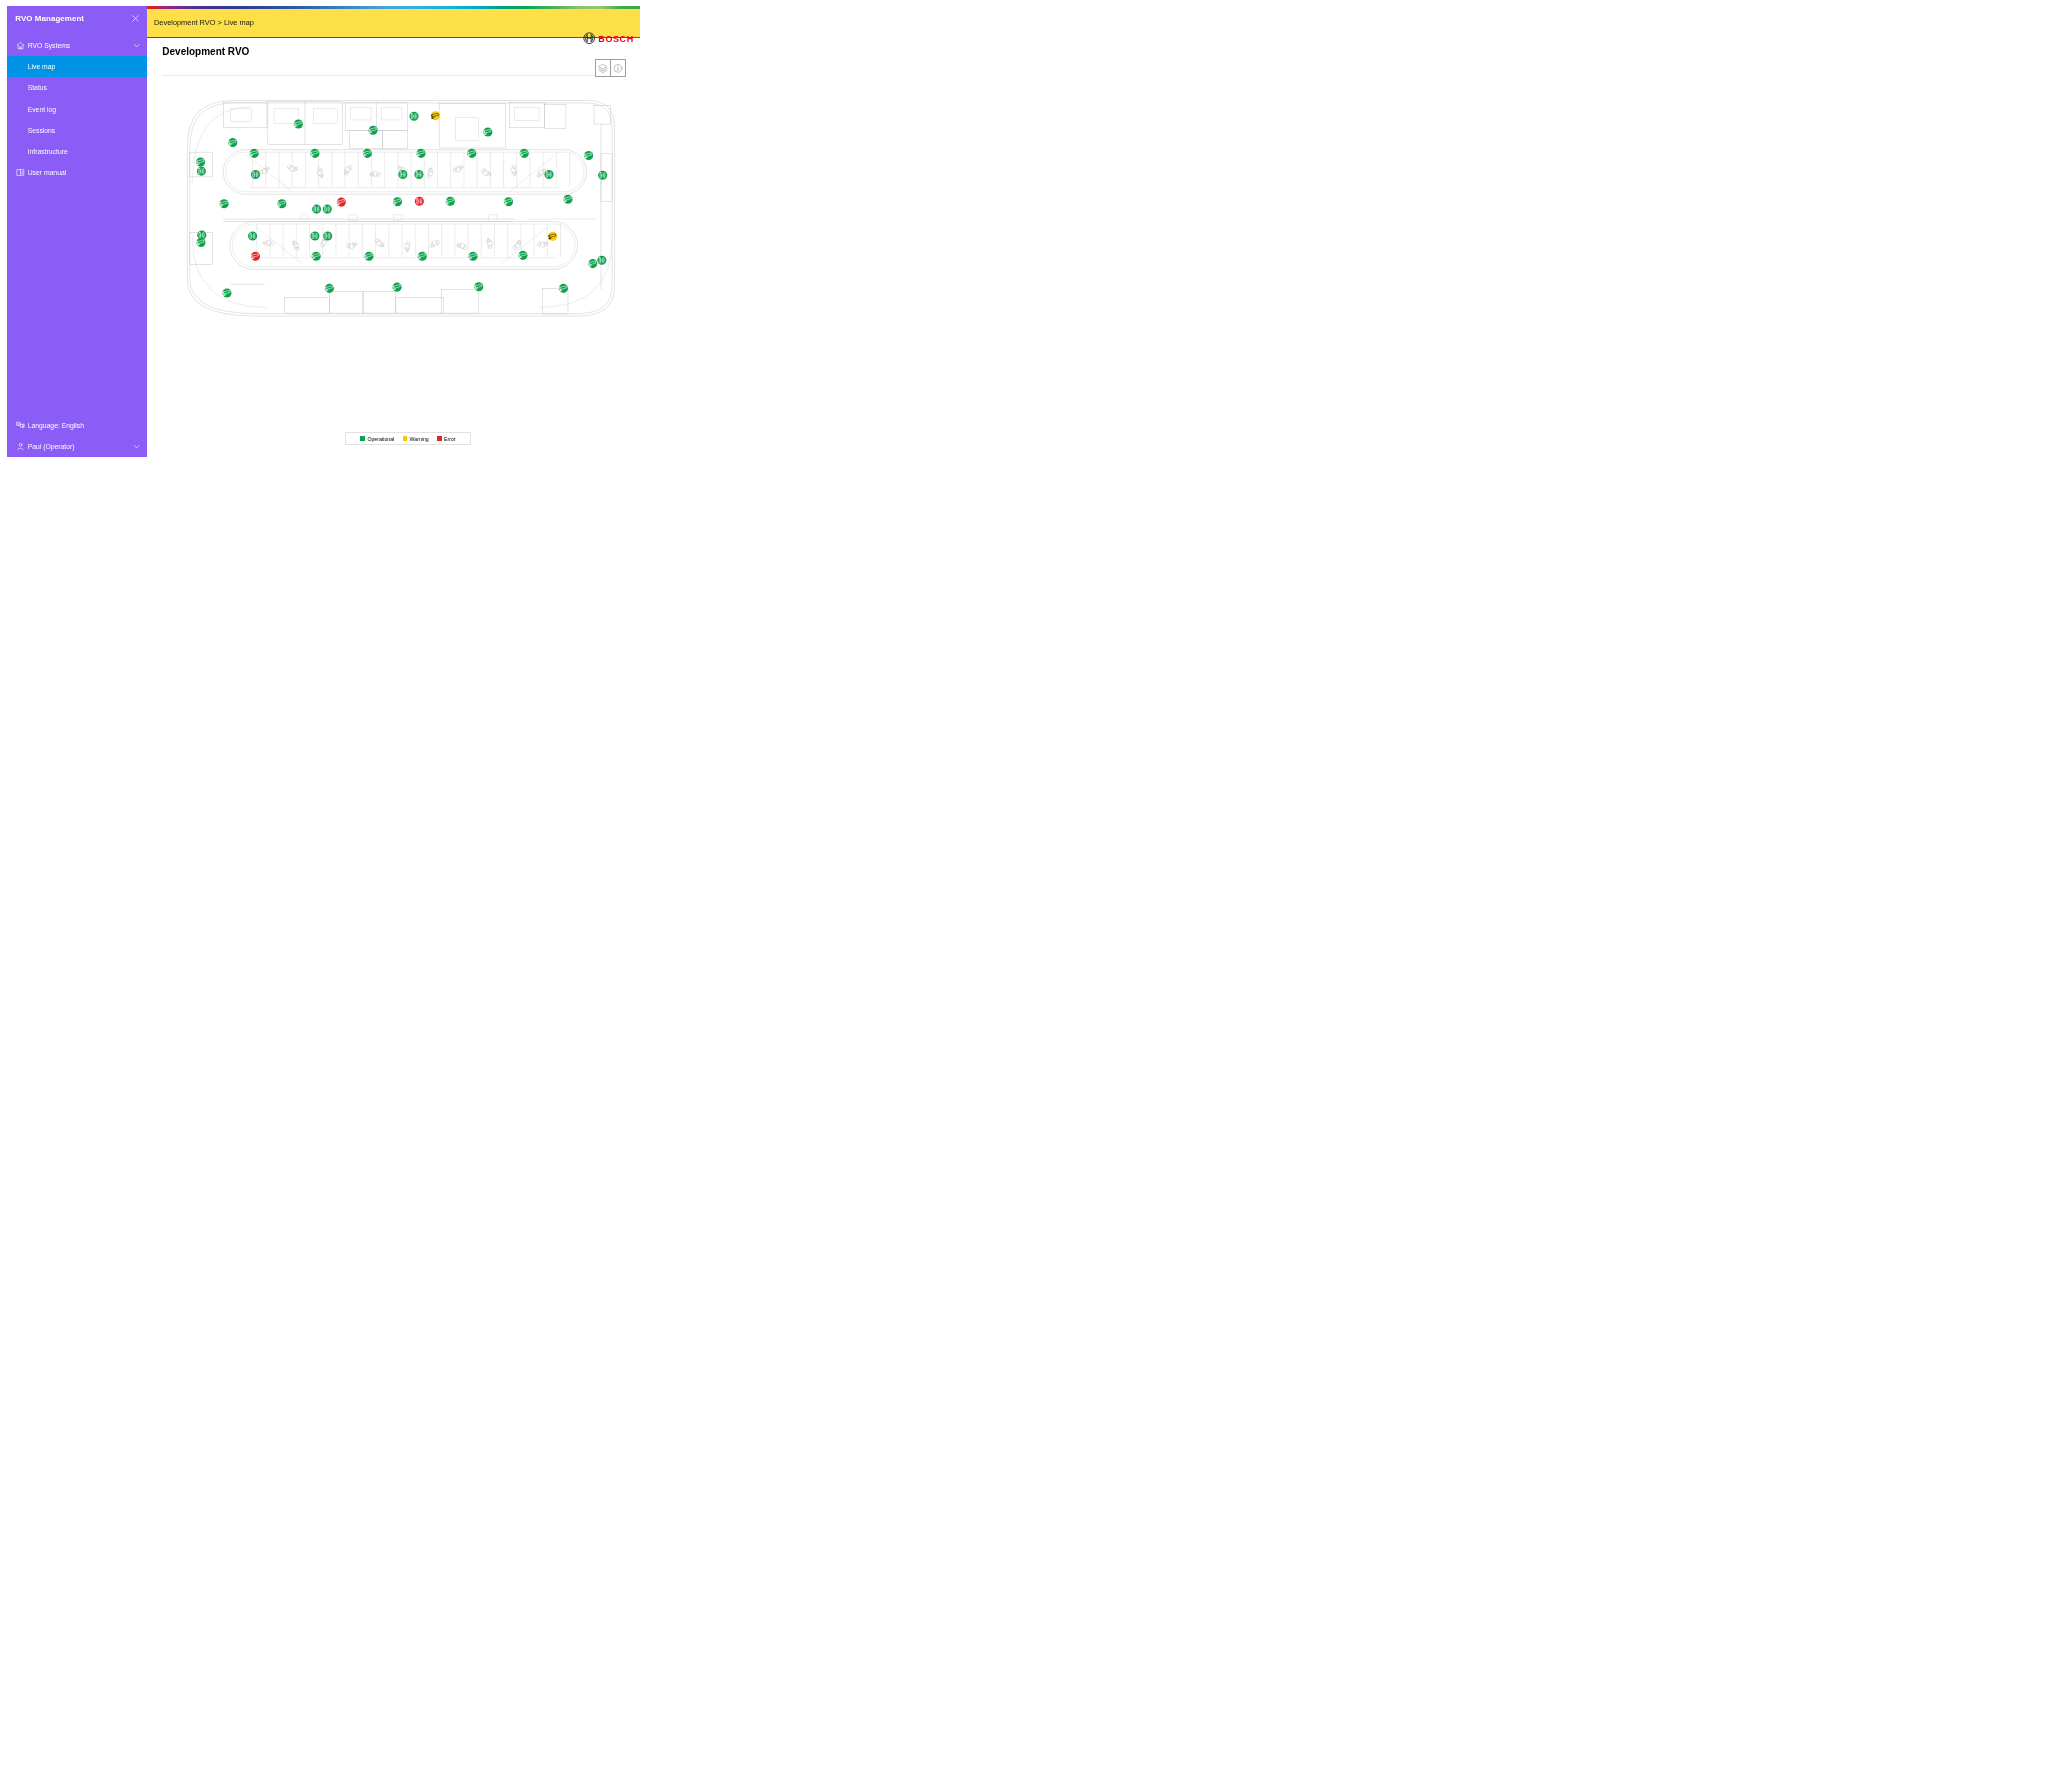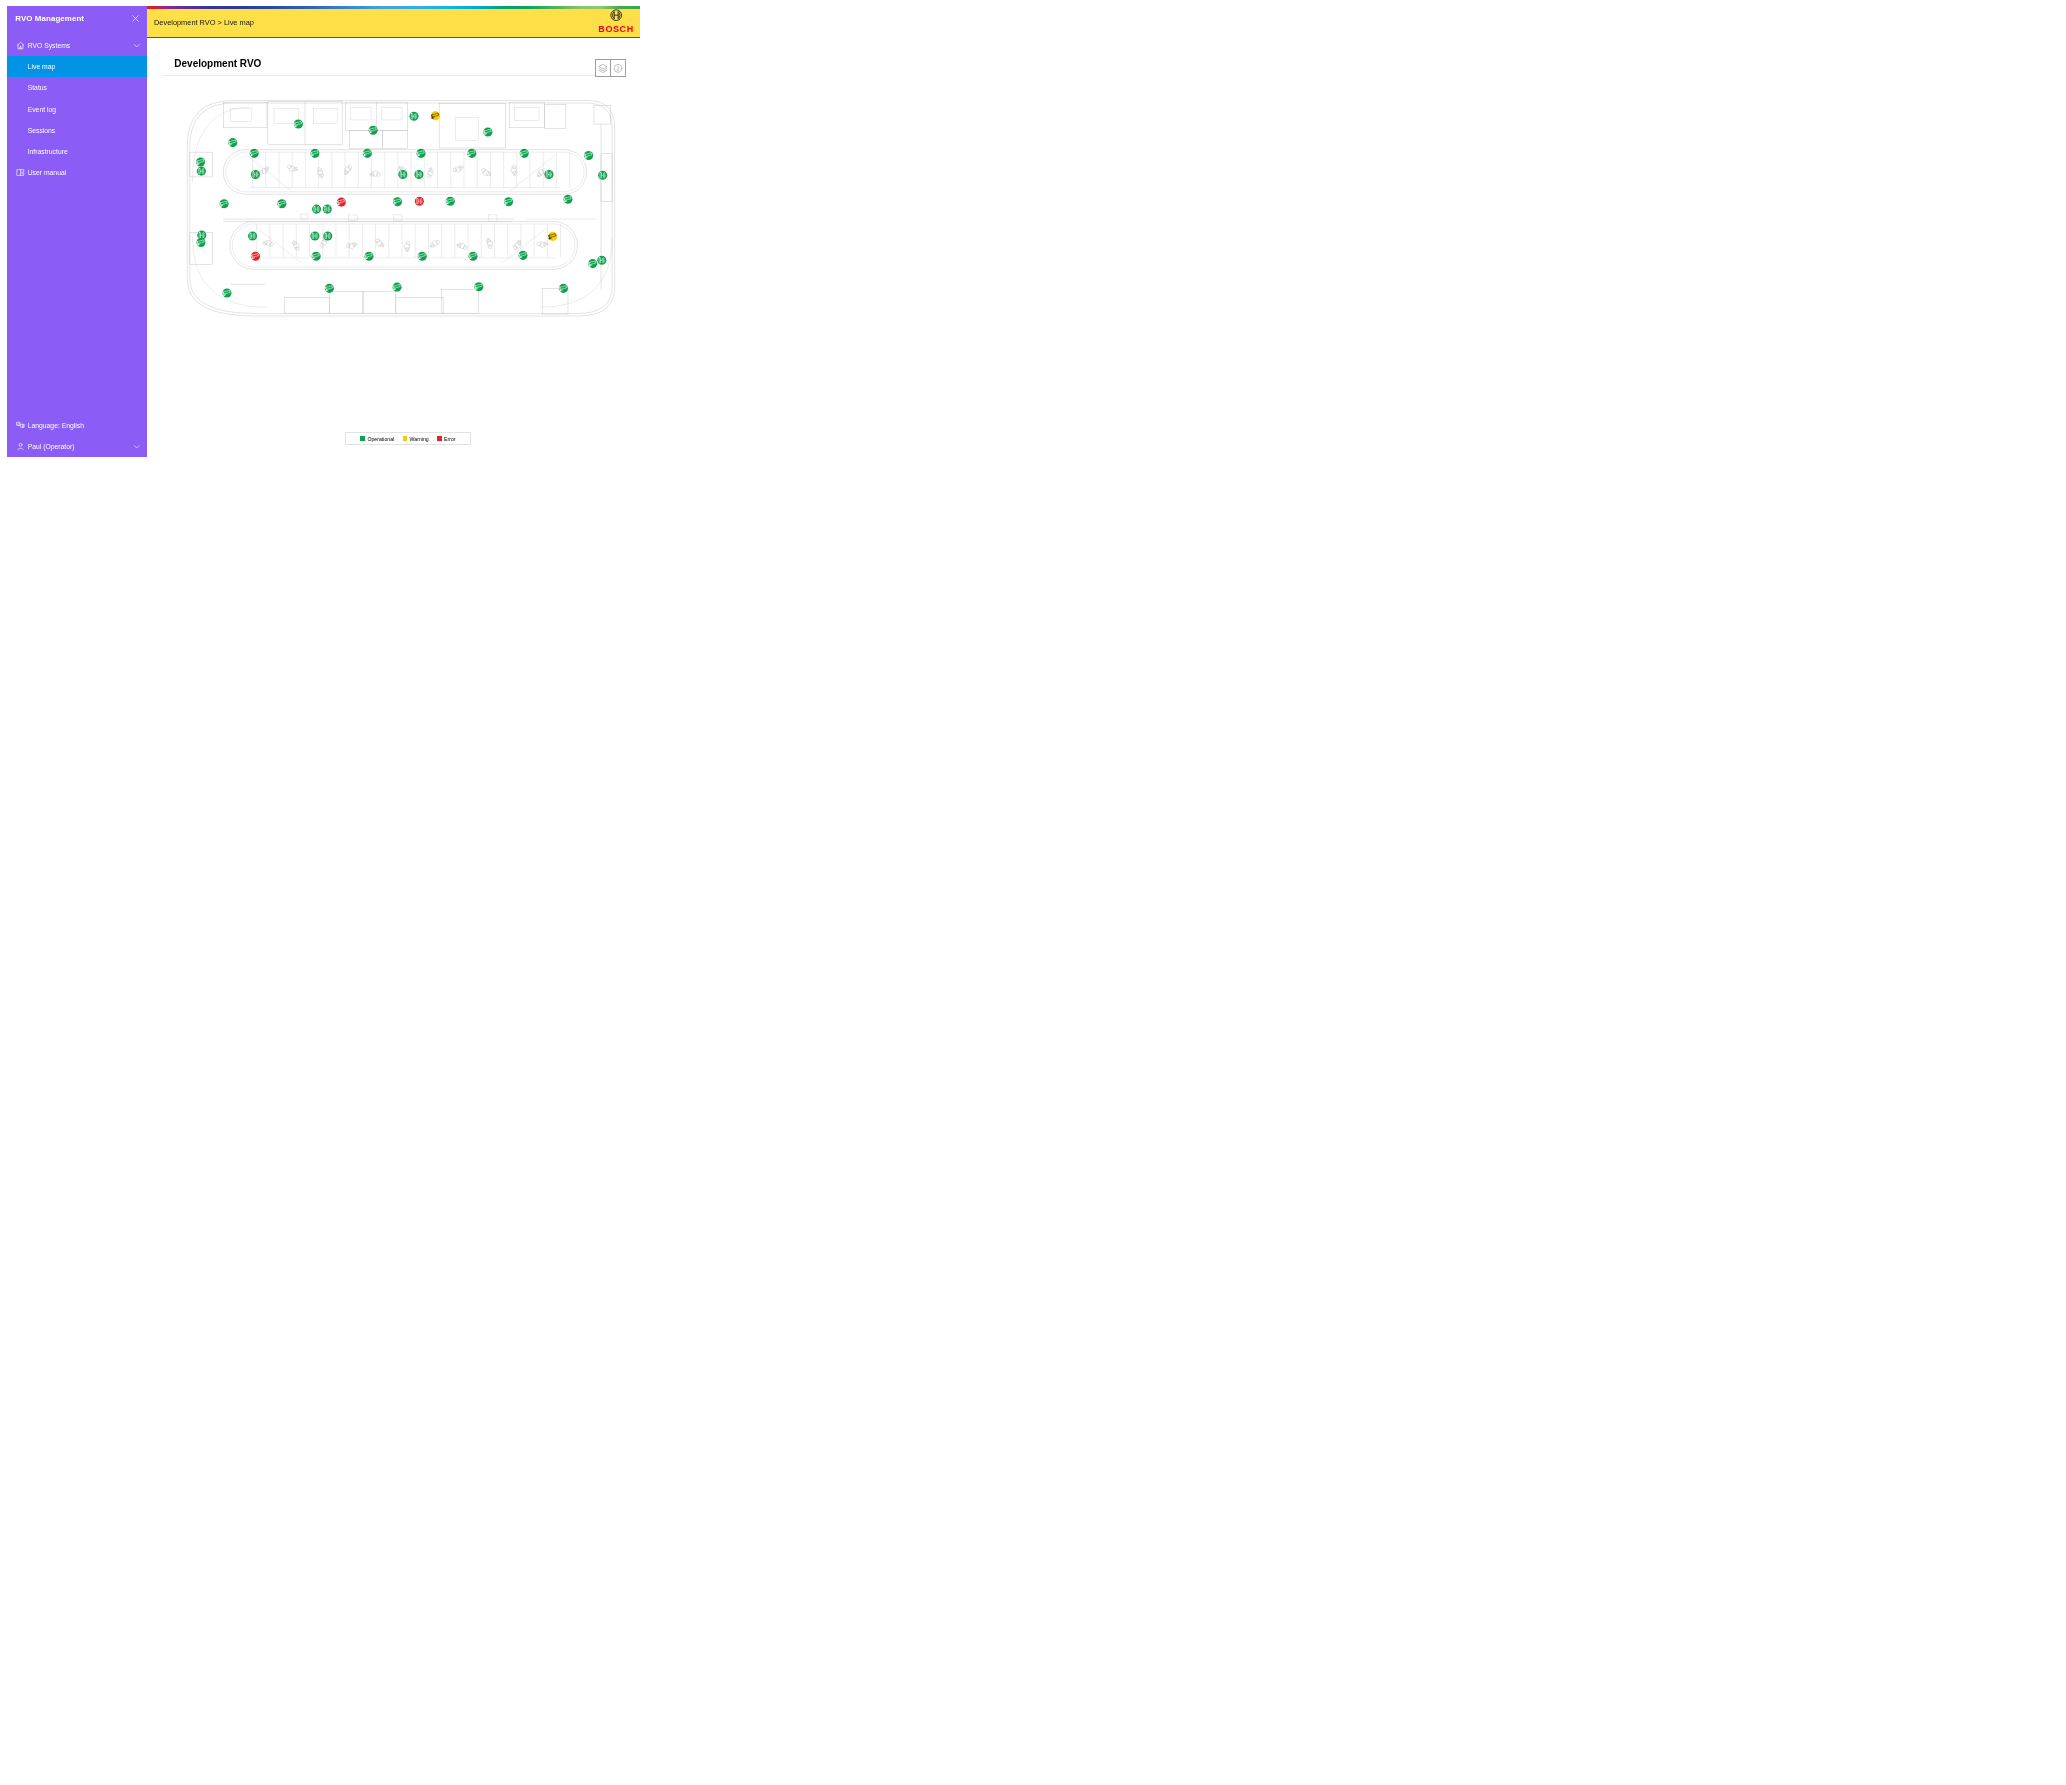--- a/index.html
+++ b/index.html
@@ -23,24 +23,24 @@
   
   .content{position:absolute;left:140px;top:0;width:493px;height:451px;background:#fff;}
   .supergraphic{position:absolute;left:0;top:0;width:493px;height:2.5px;
     background:linear-gradient(90deg,
       #e0201f 0,#e0201f 1.2%,#93268a 4%,#60308f 8%,#3b3291 13%,#2f3b95 19%,
       #2c4d9f 26%,#2f66ad 33%,#3a87c4 41%,#46a4d8 48%,#30b1dc 55%,#14b4de 61%,
       #00abc8 67%,#00a17a 72%,#0ba455 77%,#52b159 83%,#8ec46a 88%,#96c66c 92%,
       #43a94d 96%,#3ba748 100%);}
   .topbar{position:absolute;left:0;top:2.5px;width:493px;height:28px;border-bottom:0.8px solid #565656;background:#fde047;}
   .breadcrumb{position:absolute;left:7px;top:0;height:28px;display:flex;align-items:center;font-size:7.4px;color:#161616;}
-  .brand{position:absolute;right:6.2px;top:0;height:28px;display:flex;align-items:center;gap:2.9px;flex-direction:column;}
+  .brand{position:absolute;right:6.2px;top:16px;height:28px;display:flex;align-items:center;gap:2.9px;}
   .brand-word{font-size:9px;font-weight:700;color:#f2000e;letter-spacing:0.6px;}
 
-  .page-title{position:absolute;left:15.3px;top:40px;font-size:10px;font-weight:700;color:#000;margin:12px;}
+  .page-title{position:absolute;left:15.3px;top:40px;font-size:10px;font-weight:700;color:#000;margin:0;}
   .title-rule{position:absolute;left:15.3px;top:69px;width:464px;height:0;border-top:0.4px solid #ebebeb;}
 
   .map-tools{position:absolute;top:53px;right:14.5px;display:flex;}
   .tool-btn{width:13.6px;height:15.7px;border:0.8px solid #9d9d9d;background:#fff;display:flex;align-items:center;justify-content:center;cursor:pointer;}
   .tool-btn + .tool-btn{border-left:none;}
   .tool-btn svg{stroke:#9d9d9d;fill:none;stroke-width:1.8;stroke-linecap:round;stroke-linejoin:round;}
 
   .map-wrap{position:absolute;left:37px;top:90px;width:448px;height:225px;}
   .plan{stroke:#c2c2c2;fill:none;stroke-width:1.1;}
   .plan2{stroke:#d0d0d0;fill:none;stroke-width:1;}

